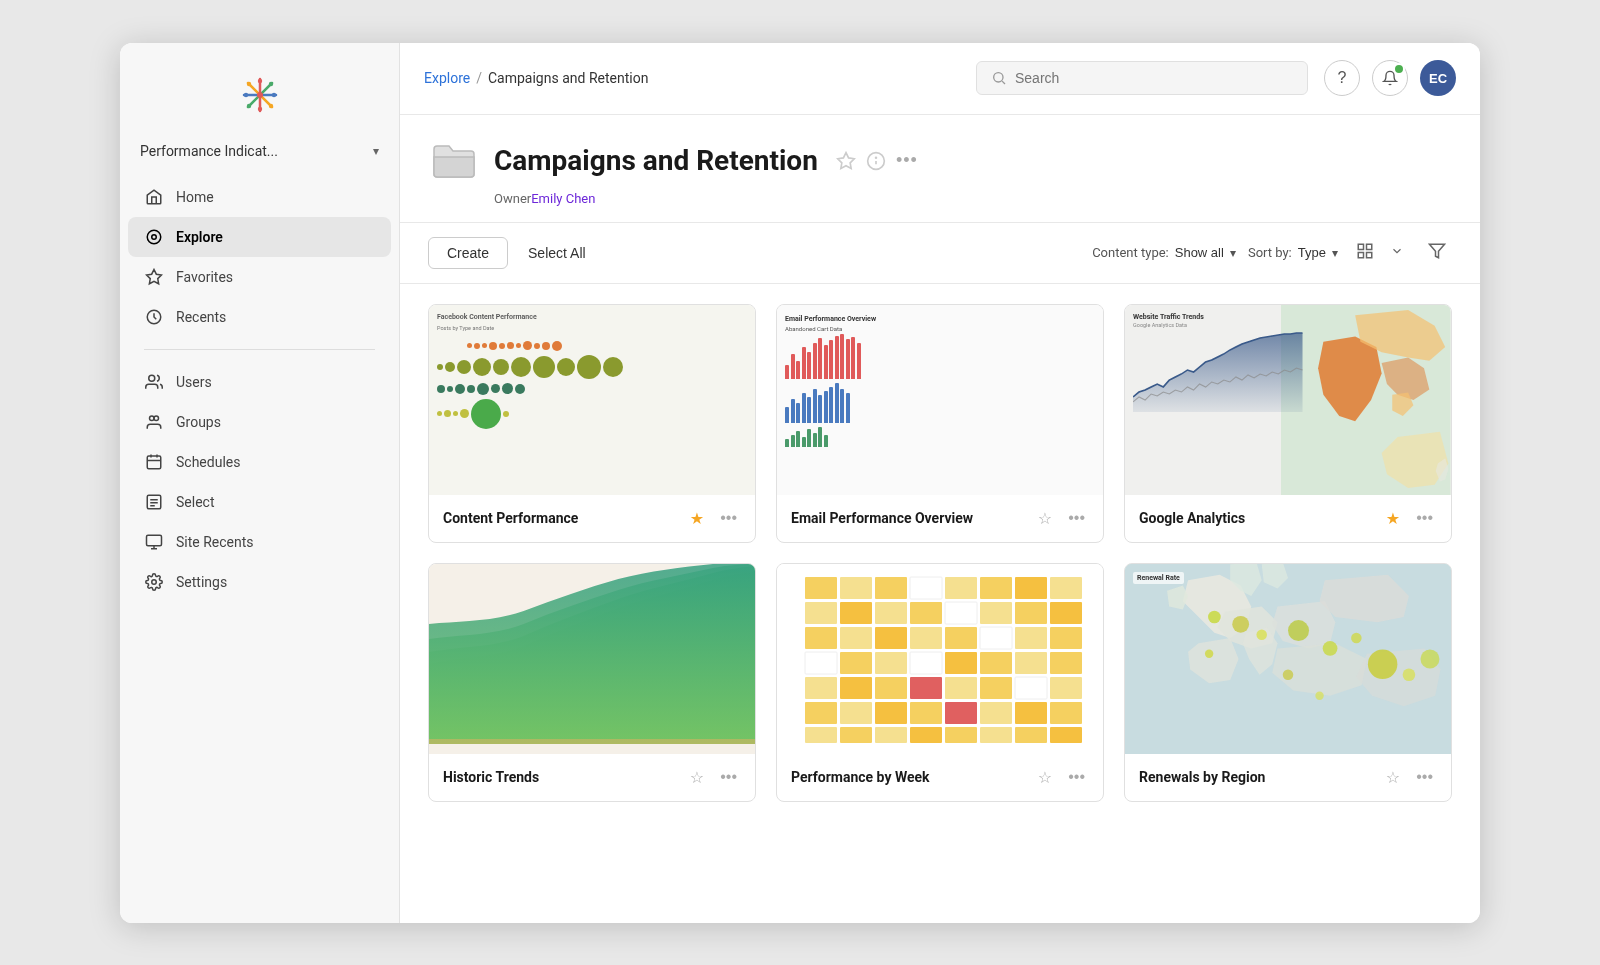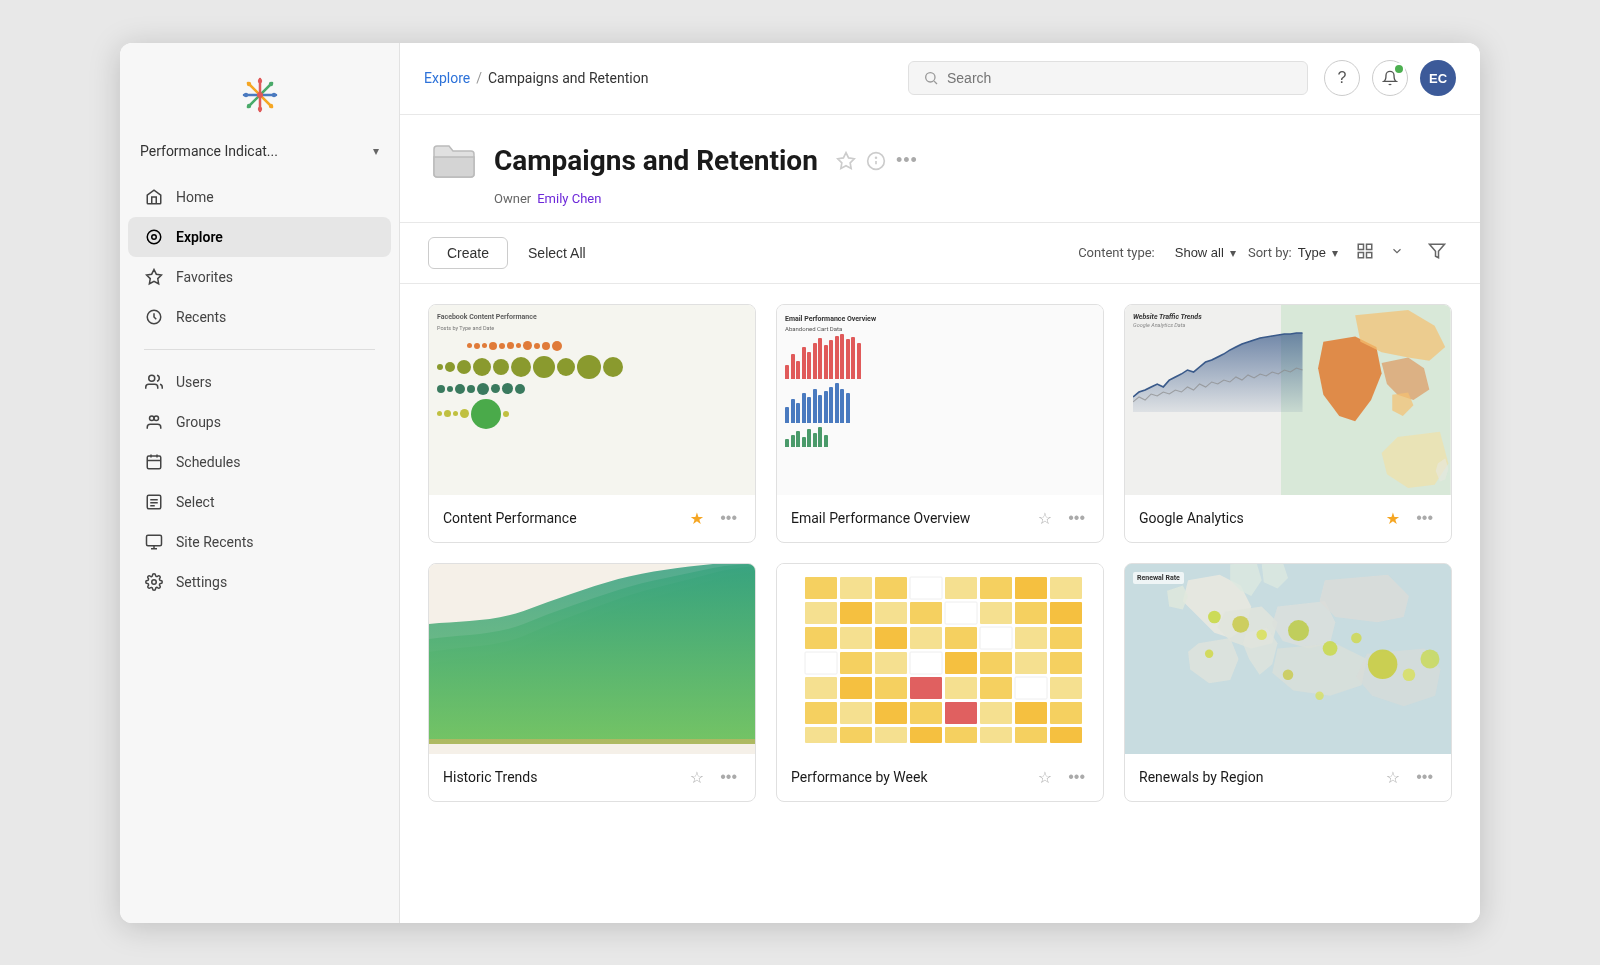--- a/index.html
+++ b/index.html
@@ -122,21 +122,21 @@
       color: #333;
     }
     .search-box {
       display: flex;
       align-items: center;
       background: #f5f5f5;
       border: 1px solid #e0e0e0;
       border-radius: 6px;
       padding: 8px 14px;
       gap: 8px;
-      width: 400px;
+      width: 332px;
     }
     .search-box input {
       border: none;
       background: transparent;
       outline: none;
       font-size: 14px;
       color: #333;
       width: 100%;
     }
     .search-icon-svg {
@@ -211,21 +211,20 @@
       border: none;
       cursor: pointer;
       color: #999;
       font-size: 18px;
       display: flex;
       align-items: center;
     }
     .owner-row {
       display: flex;
       align-items: flex-end;
-      gap: 6px;
       padding-left: 66px;
       font-size: 13px;
       color: #666;
     }
     .owner-name {
       color: #6d28d9;
       cursor: pointer;
     }
     
     .toolbar {
@@ -250,21 +249,21 @@
       border: none;
       font-size: 14px;
       color: #333;
       cursor: pointer;
       padding: 7px 8px;
     }
     .toolbar-spacer { flex: 1; }
     .content-type-filter {
       display: flex;
       align-items: flex-end;
-      gap: 20px;
+      gap: 6px;
       font-size: 13px;
       color: #555;
     }
     .filter-select {
       display: flex;
       align-items: center;
       gap: 4px;
       background: none;
       border: none;
       font-size: 13px;
@@ -327,21 +326,21 @@
     }
     .card-footer {
       padding: 12px 14px;
       display: flex;
       align-items: center;
       gap: 8px;
     }
     .card-title {
       flex: 1;
       font-size: 14px;
-      font-weight: 400;
+      font-weight: 700;
       color: #1a1a1a;
     }
     .card-action-btn {
       background: none;
       border: none;
       cursor: pointer;
       color: #aaa;
       font-size: 16px;
       padding: 2px 4px;
     }
@@ -748,21 +747,21 @@
           </div>
         </div>
         <div class="card-footer">
           <span class="card-title">Email Performance Overview</span>
           <button class="card-action-btn">☆</button>
           <button class="card-action-btn">•••</button>
         </div>
       </div>
 
       <div class="card">
-        <div class="card-thumbnail" style="background:#f0f0ee;overflow:hidden;position:relative;font-style:italic;">
+        <div class="card-thumbnail" style="background:#f0f0ee;overflow:hidden;position:relative;">
 
           <div style="position:absolute;left:8px;top:8px;width:52%;z-index:1;">
             <div style="font-size:7px;font-weight:700;color:#333;margin-bottom:1px;">Website Traffic Trends</div>
             <div style="font-size:5.5px;color:#888;margin-bottom:4px;">Google Analytics Data</div>
             <svg width="100%" height="80" viewBox="0 0 140 80" preserveAspectRatio="none">
               <defs>
                 <linearGradient id="g1" x1="0" y1="0" x2="0" y2="1">
                   <stop offset="0%" stop-color="#3a5a8a" stop-opacity="0.7"></stop>
                   <stop offset="100%" stop-color="#3a5a8a" stop-opacity="0.1"></stop>
                 </linearGradient>

